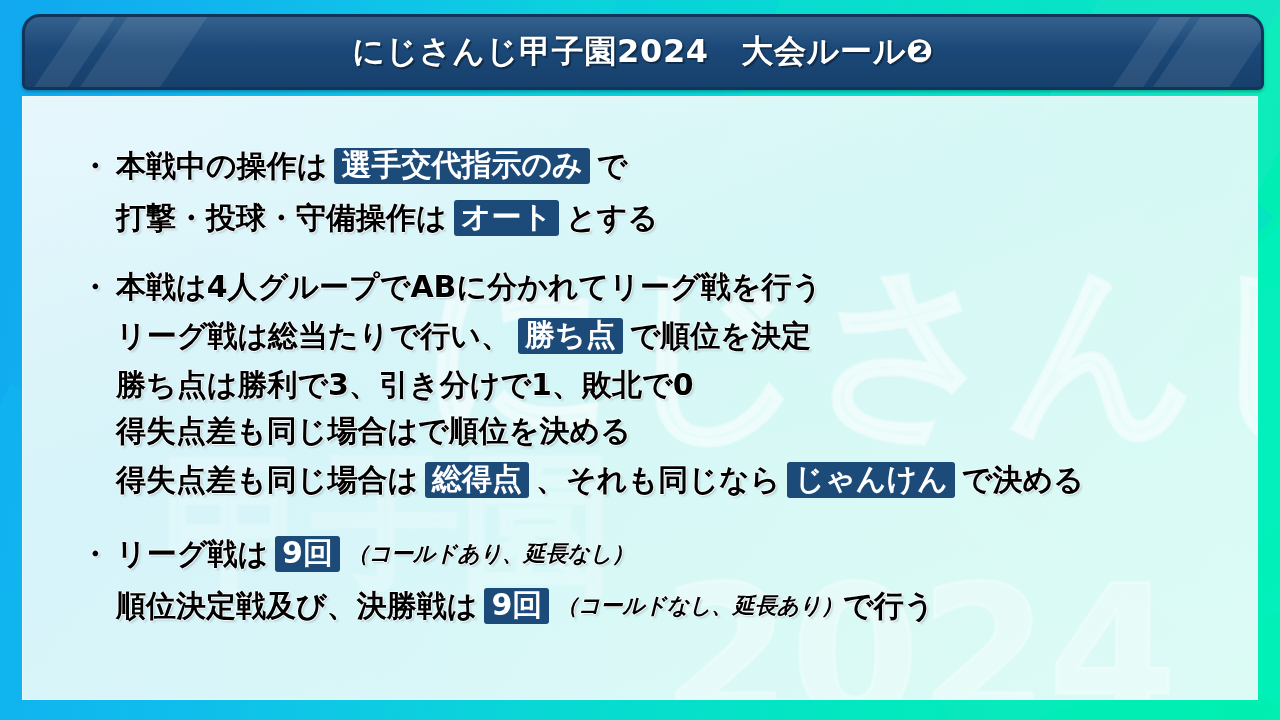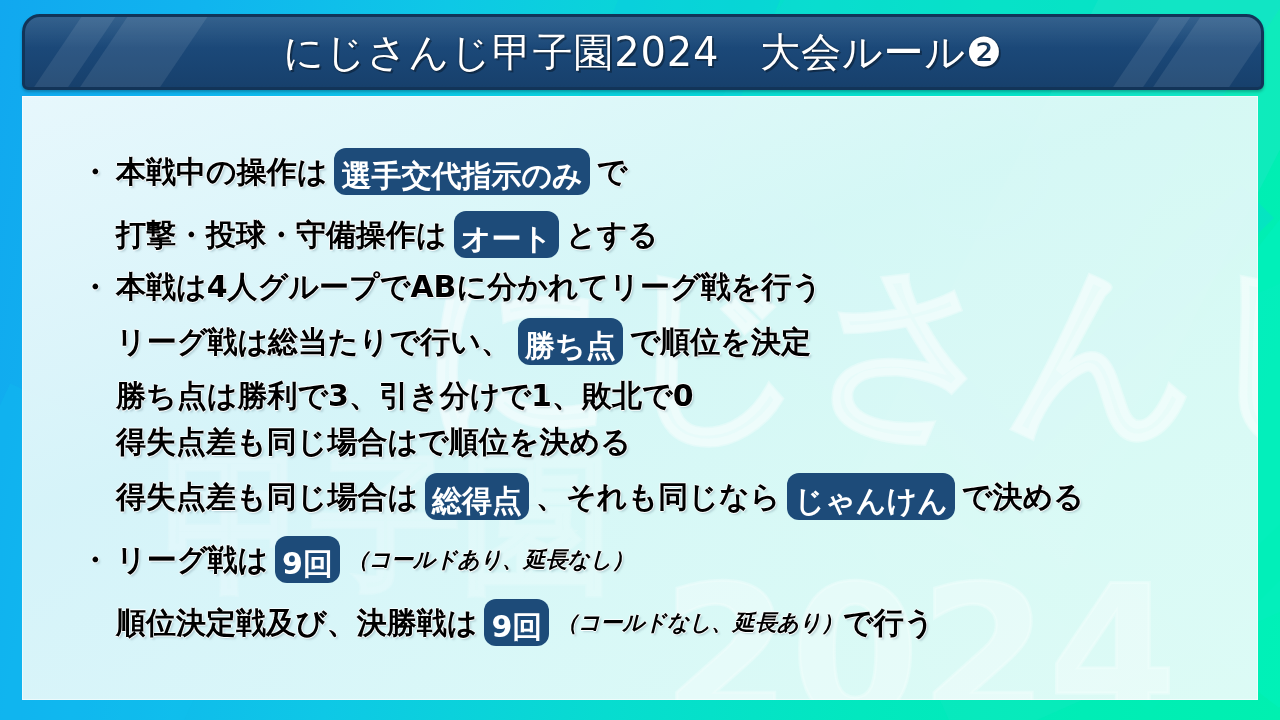--- a/index.html
+++ b/index.html
@@ -59,21 +59,21 @@
     background:rgba(255,255,255,.085);transform:skewX(-34deg);}
   .tb-s1{left:26px;width:34px;}
   .tb-s2{left:72px;width:80px;}
   .tb-s3{left:1105px;width:30px;}
   .tb-s4{left:1145px;width:76px;}
   .tb-gloss{position:absolute;left:0;top:0;width:100%;height:44%;
     background:linear-gradient(180deg,rgba(255,255,255,.10),rgba(255,255,255,0));}
   .title-text{
     position:relative;
     color:#ffffff;
-    font-size:40px;font-weight:400;
+    font-size:32px;font-weight:700;
     letter-spacing:.02em;
     white-space:nowrap;
     text-shadow:
       0 0 2px rgba(0,0,0,.55),
       2px 2px 0 rgba(0,0,0,.30);
   }
 
   
   .panel{
     position:absolute;left:22px;top:96px;width:1236px;height:604px;
@@ -117,24 +117,24 @@
       2px 2px 2px rgba(120,150,160,.35);
   }
   .ln:last-child{margin-bottom:0;}
   .bullet{margin-right:6px;}
   .indent{padding-left:36px;}
 
   .hl{
     display:inline-block;
     background:#1d4b79;
     color:#ffffff;
-    padding:13px 7px 4px 7px;
+    padding:2px 7px 4px 7px;
     margin:0 7px;
     text-shadow:none;
-    border-radius:12px;
+    border-radius:3px;
     line-height:1.0;
   }
   .small{
     font-size:22px;
     letter-spacing:-0.01em;
     font-style:italic;
   }
 </style>
 </head>
 <body>

